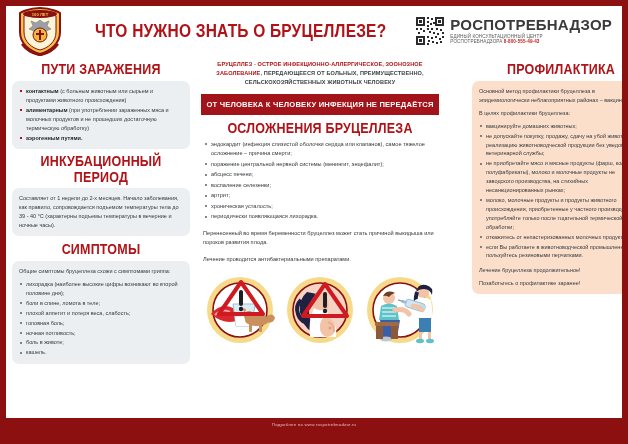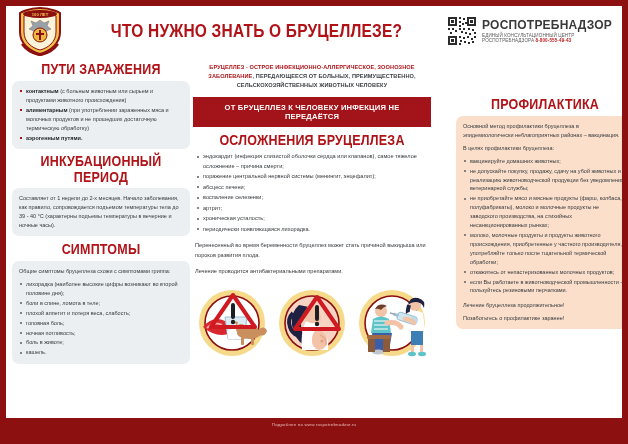--- a/index.html
+++ b/index.html
@@ -27,26 +27,26 @@
   .emblem svg{display:block;}
   .poster-title{
     flex:1;text-align:center;color:#b01217;font-weight:bold;
     font-size:15.5px;letter-spacing:.2px;
     transform:scaleY(1.18);
     font-family:"Liberation Sans",sans-serif;
   }
   .brand{display:flex;align-items:center;gap:5px;flex:0 0 auto;}
   .qr{width:30px;height:30px;flex:0 0 30px;}
   .brand-txt{line-height:1.12;}
-  .brand-name{font-size:12px;font-weight:bold;color:#3a3a3a;letter-spacing:.2px;}
+  .brand-name{font-size:15px;font-weight:bold;color:#3a3a3a;letter-spacing:.2px;}
   .brand-sub{font-size:4.6px;color:#5a5a5a;letter-spacing:.1px;text-transform:uppercase;}
   .brand-phone{color:#c02020;font-weight:bold;}
 
   
-  .cols{display:flex;padding:0 6px;box-sizing:border-box;gap:3px;align-items:center;}
+  .cols{display:flex;padding:0 6px;box-sizing:border-box;gap:11px;}
   .col-left{width:178px;flex:0 0 178px;}
   .col-mid{flex:1;}
   .col-right{width:178px;flex:0 0 178px;margin-left:22px;}
 
   .sec-title{
     text-align:center;color:#b01217;font-weight:bold;font-size:12.5px;
     margin:6px 0 5px 0;transform:scaleY(1.15);letter-spacing:.2px;
   }
 
   .card{
@@ -216,21 +216,21 @@
         </ul>
       </div>
     </div>
 
     <div class="col-mid">
 
       <div class="lead">
         <span class="hl">БРУЦЕЛЛЕЗ - ОСТРОЕ ИНФЕКЦИОННО-АЛЛЕРГИЧЕСКОЕ, ЗООНОЗНОЕ ЗАБОЛЕВАНИЕ</span><span>, ПЕРЕДАЮЩЕЕСЯ ОТ БОЛЬНЫХ, ПРЕИМУЩЕСТВЕННО, СЕЛЬСКОХОЗЯЙСТВЕННЫХ ЖИВОТНЫХ ЧЕЛОВЕКУ</span>
       </div>
 
-      <div class="banner">ОТ БРУЦЕЛЛЕЗ К ЧЕЛОВЕКУ ИНФЕКЦИЯ НЕ ПЕРЕДАЁТСЯ</div>
+      <div class="banner">ОТ ЧЕЛОВЕКА К ЧЕЛОВЕКУ ИНФЕКЦИЯ НЕ ПЕРЕДАЁТСЯ</div>
 
       <div class="sec-title">ОСЛОЖНЕНИЯ БРУЦЕЛЛЕЗА</div>
 
       <div class="mid-list">
         <ul>
           <li>эндокардит (инфекция слизистой оболочки сердца или клапанов), самое тяжелое осложнение – причина смерти;</li>
           <li>поражение центральной нервной системы (менингит, энцефалит);</li>
           <li>абсцесс печени;</li>
           <li>воспаление селезенки;</li>
           <li>артрит;</li>

